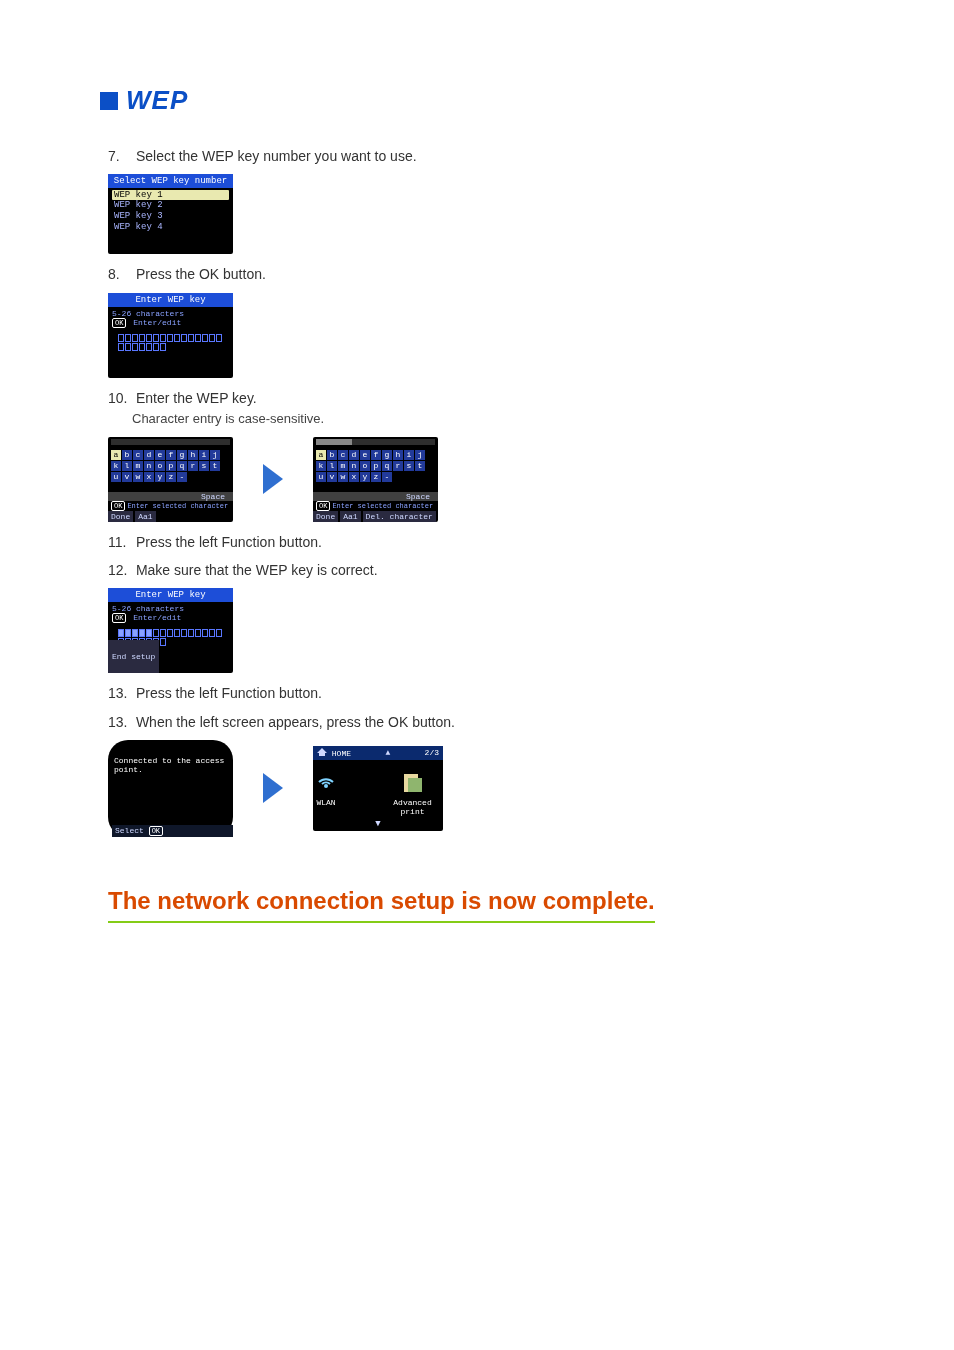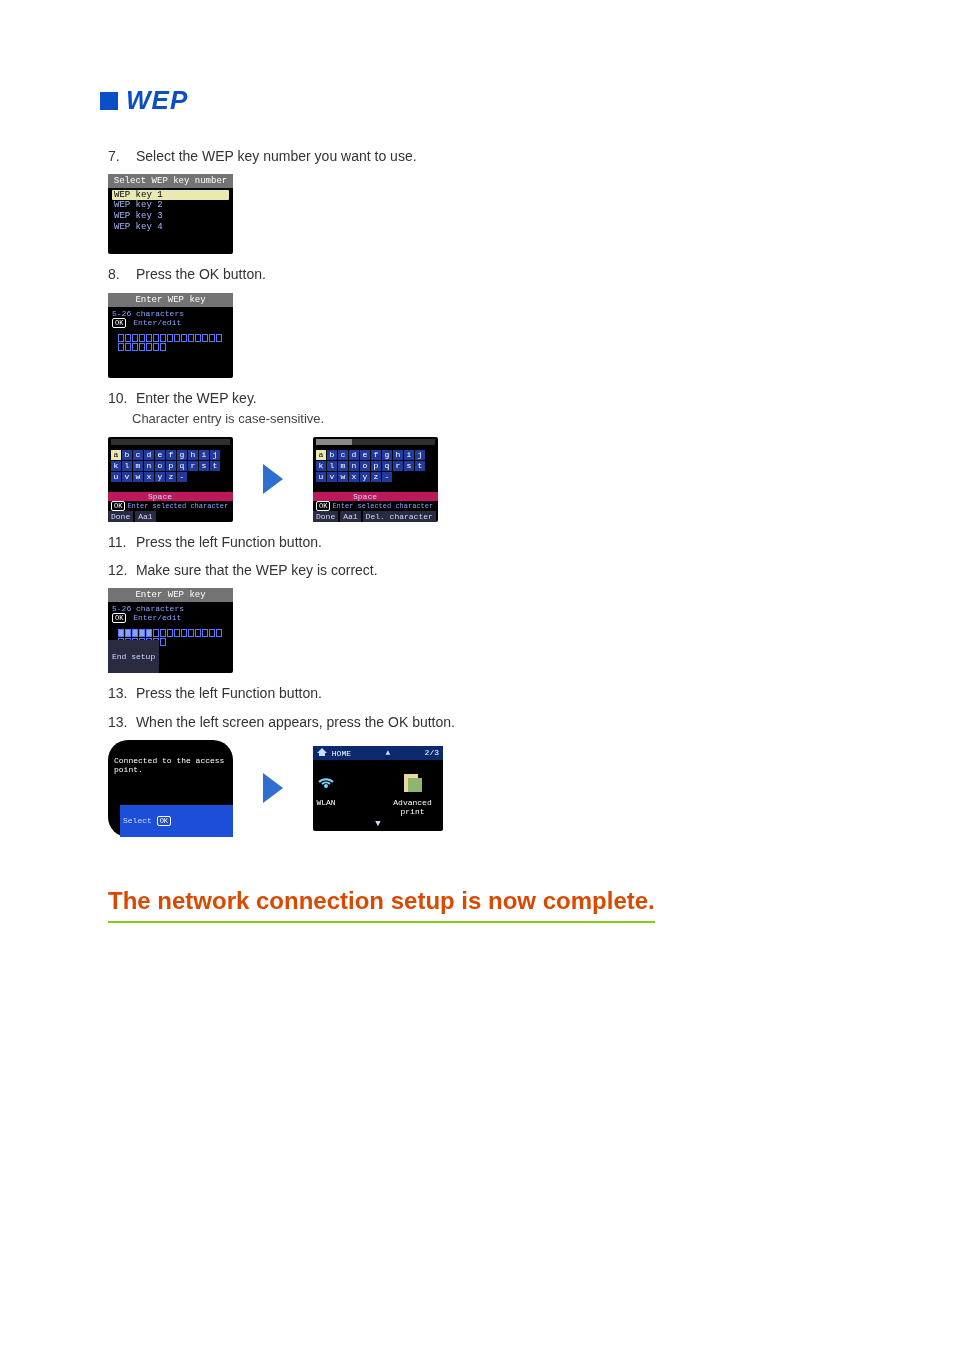--- a/index.html
+++ b/index.html
@@ -61,21 +61,21 @@
     background: #000;
     color: #fff;
     font-family: "Courier New", monospace;
     font-size: 9px;
     border-radius: 2px;
     box-sizing: border-box;
     display: inline-block;
     vertical-align: top;
   }
   .lcd .title {
-    background: #737373;
+    background: #1d4ed8;
     color:#fff;
     text-align: center;
     padding: 2px 0;
     font-size: 9px;
   }
   .lcd .inner {
     padding: 2px 4px;
   }
   .highlight-row {
     background: #e9e9b0;
@@ -145,25 +145,25 @@
   }
   .kbd-grid span.sel {
     background:#e9e9b0;
     color:#000;
   }
   .kbd-footer {
     position:absolute;
     bottom:0; left:0; right:0;
   }
   .kbd-space {
-    text-align:center;
+    text-align:right;
     color:#cfd8ff;
     font-size:8px;
-    padding-right:21px;
-    background:#be185d;
+    padding-right:8px;
+    background:#404040;
   }
   .kbd-help {
     color:#8aa2ff;
     font-size:7px;
     padding-left:3px;
   }
   .kbd-buttons {
     display:flex;
     font-size:8px;
   }
@@ -202,25 +202,25 @@
     width:125px; height:97px;
     position:relative;
     border-radius:20px;
   }
   .lcd-conn .msg {
     font-size:8px;
     color:#fff;
     padding:16px 6px;
   }
   .lcd-conn .sel {
-    position:absolute; bottom:0; left:12px; right:0;
-    background:#1d4ed8;
+    position:absolute; bottom:0; left:4px; right:0;
+    background:#0f172a;
     color:#cfd8ff;
     font-size:8px;
-    padding:11px 3px;
+    padding:1px 3px;
   }
 
   .lcd-home {
     width:130px; height:85px;
     position:relative;
     background:#000;
     color:#fff;
     font-family:"Courier New",monospace;
     border-radius:2px;
   }

